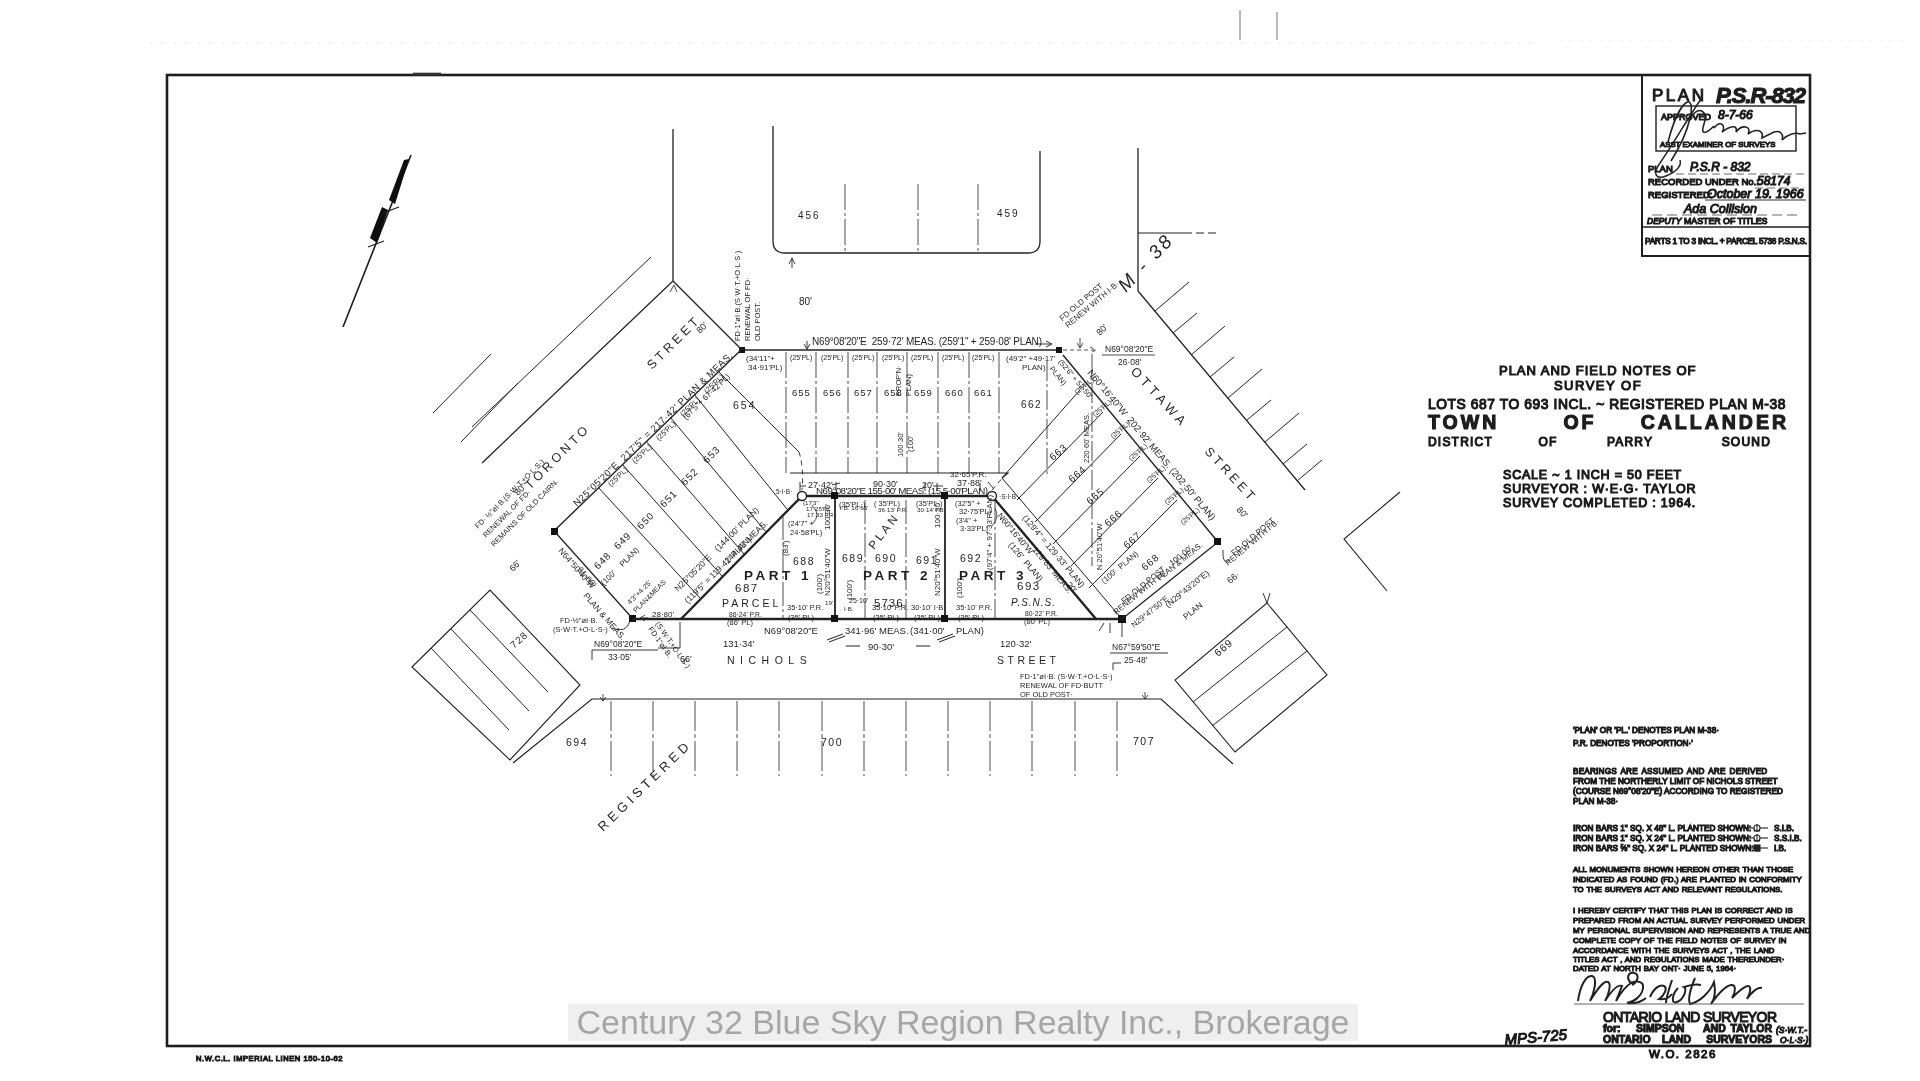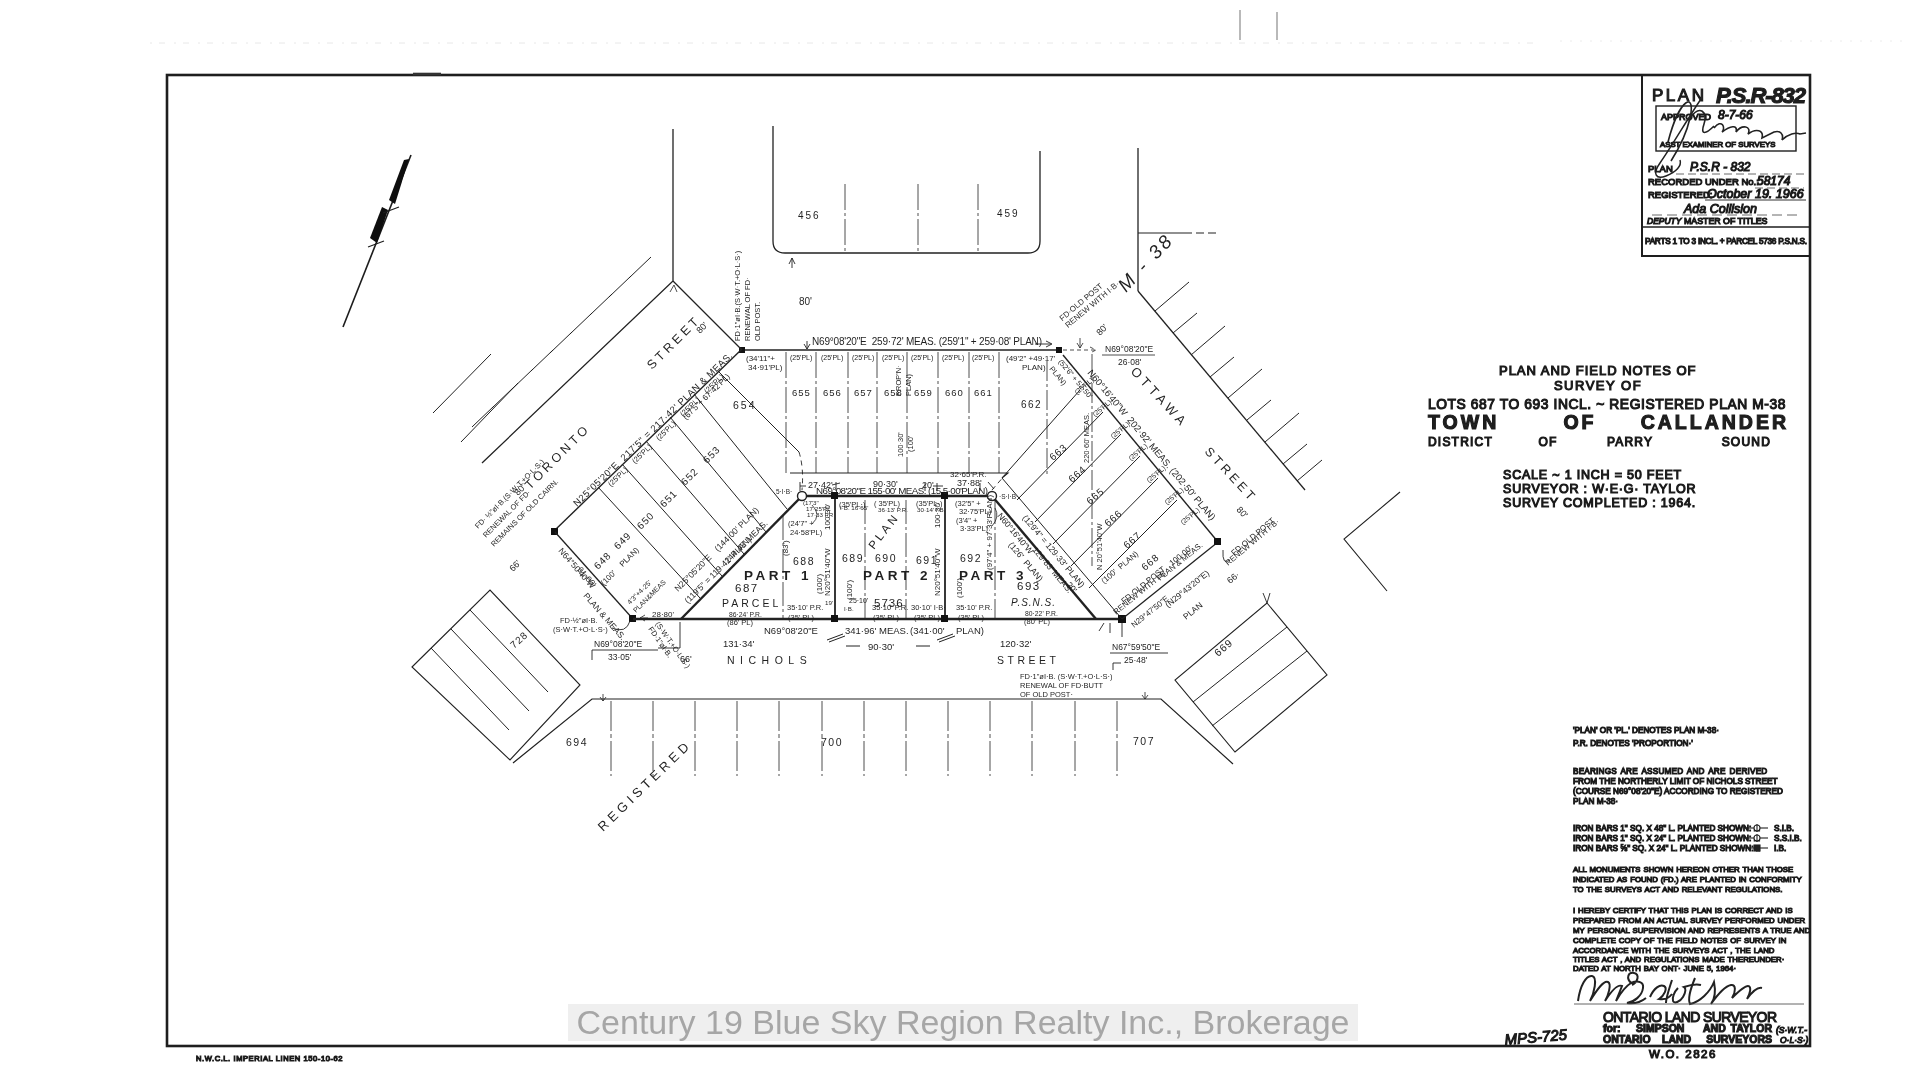--- a/index.html
+++ b/index.html
@@ -652,14 +652,14 @@
   <line x1="451" y1="629" x2="529" y2="711" stroke-width="1"></line>
   <line x1="470" y1="610" x2="548" y2="692" stroke-width="1"></line>
 
   <text x="514" y="649" font-size="10" letter-spacing="1" stroke="none" transform="rotate(-42 514 649)">728</text>
 </g>
 </g>
 </svg>
 
 <div style="position:absolute;left:568px;top:1004px;width:790px;height:37px;background:#efefef;"></div>
 
-<div style="position:absolute;left:568px;top:1003px;width:790px;text-align:center;font-size:34px;color:#a6a6a6;white-space:nowrap;">Century 19 Blue Sky Region Realty Inc., Brokerage</div>
+<div style="position:absolute;left:568px;top:1003px;width:790px;text-align:center;font-size:34px;color:#a6a6a6;white-space:nowrap;">Century 32 Blue Sky Region Realty Inc., Brokerage</div>
 </div>
 
 </body></html>

